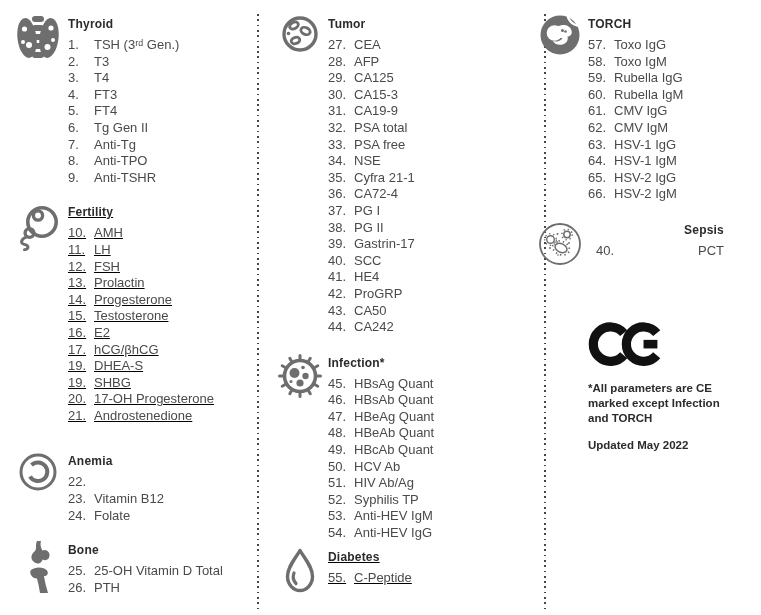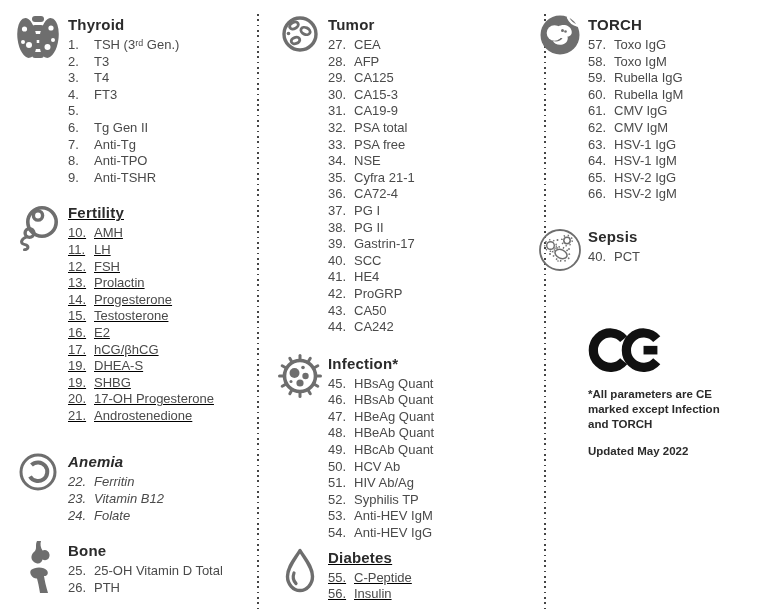--- a/index.html
+++ b/index.html
@@ -16,33 +16,33 @@
   .divider{
     position:absolute;top:14px;height:597px;width:1.7px;
     background:repeating-linear-gradient(to bottom,var(--divider-color,#454545) 0 1.7px,transparent 1.7px 5.3px);
   }
   #divider-1{left:257px;}
   #divider-2{left:544px;}
   .sec{display:grid;grid-template-columns:56px 1fr;align-items:start;}
   #col1 .sec{grid-template-columns:60px 1fr;}
   .icon-cell{display:flex;justify-content:center;align-items:flex-start;color:var(--icon-color,#6e6e6e);}
   .sec-title{
-    font-size:15px;font-weight:bold;color:var(--title-color,#2b2b2b);
+    font-size:12px;font-weight:bold;color:var(--title-color,#2b2b2b);
     margin:0 0 3px;line-height:19px;letter-spacing:.2px;
   }
   ol.items{list-style:none;margin:0;padding:0;}
   .item{display:flex;font-size:13px;color:var(--item-color,#4a4a4a);line-height:16.6px;}
   .num{flex:0 0 26px;width:26px;}
   .lbl{flex:1;white-space:nowrap;}
   section[data-name="section-fertility"]{margin-top:17px;text-decoration:underline;}
-  section[data-name="section-anemia"]{margin-top:28px;font-style:italic;}
+  section[data-name="section-anemia"]{margin-top:28px;}
   section[data-name="section-bone"]{margin-top:17px;}
   section[data-name="section-infection"]{margin-top:18px;}
   section[data-name="section-diabetes"]{margin-top:6px;text-decoration:underline;}
-  section[data-name="section-sepsis"]{margin-top:24px;}
+  section[data-name="section-sepsis"]{margin-top:18px;text-align:right;}
   .footnote{margin-left:56px;margin-top:52px;width:152px;}
   .ce-logo svg{display:block;}
   .note{
     font-size:11.5px;font-weight:bold;color:var(--title-color,#2b2b2b);
     line-height:15px;margin-top:13px;
   }
   .updated{
     font-size:11.5px;font-weight:bold;color:var(--title-color,#2b2b2b);
     margin-top:13px;
   }
@@ -91,20 +91,21 @@
           <li class="item" data-name="parameter-item">
             <span class="num" data-name="item-number">3.</span>
             <span class="lbl" data-name="item-label">T4</span>
           </li>
           <li class="item" data-name="parameter-item">
             <span class="num" data-name="item-number">4.</span>
             <span class="lbl" data-name="item-label">FT3</span>
           </li>
           <li class="item" data-name="parameter-item">
             <span class="num" data-name="item-number">5.</span>
+            <span class="lbl" data-name="item-label">FT4</span>
           </li>
           <li class="item" data-name="parameter-item">
             <span class="num" data-name="item-number">6.</span>
             <span class="lbl" data-name="item-label">Tg Gen II</span>
           </li>
           <li class="item" data-name="parameter-item">
             <span class="num" data-name="item-number">7.</span>
             <span class="lbl" data-name="item-label">Anti-Tg</span>
           </li>
           <li class="item" data-name="parameter-item">
@@ -192,21 +193,20 @@
           <circle cx="20" cy="20" r="17" stroke-width="3"></circle>
           <path d="M13.5,13 A9.3,9.3 0 1 1 12,24.5" stroke-width="4"></path>
         </g>
       </svg>
     </div>
     <div class="sec-body">
       <h2 class="sec-title" data-name="section-title-anemia">Anemia</h2>
       <ol class="items" data-name="anemia-parameter-list">
           <li class="item" data-name="parameter-item">
             <span class="num" data-name="item-number">22.</span>
-            <span class="lbl" data-name="item-label">Ferritin</span>
           </li>
           <li class="item" data-name="parameter-item">
             <span class="num" data-name="item-number">23.</span>
             <span class="lbl" data-name="item-label">Vitamin B12</span>
           </li>
           <li class="item" data-name="parameter-item">
             <span class="num" data-name="item-number">24.</span>
             <span class="lbl" data-name="item-label">Folate</span>
           </li>
         </ol>
@@ -413,24 +413,20 @@
         <path d="M11,25 C9.5,29 10.5,33 13,35.5" fill="none" stroke="currentColor" stroke-width="3.2" stroke-linecap="round"></path>
       </svg>
     </div>
     <div class="sec-body">
       <h2 class="sec-title" data-name="section-title-diabetes">Diabetes</h2>
       <ol class="items" data-name="diabetes-parameter-list">
           <li class="item" data-name="parameter-item">
             <span class="num" data-name="item-number">55.</span>
             <span class="lbl" data-name="item-label">C-Peptide</span>
           </li>
-          <li class="item" data-name="parameter-item">
-            <span class="num" data-name="item-number">56.</span>
-            <span class="lbl" data-name="item-label">Insulin</span>
-          </li>
         </ol>
     </div>
   </section>
 
 </div>
 
 <div class="col" id="col3" data-name="column-3">
 
   <section class="sec" data-name="section-torch">
     <div class="icon-cell" data-name="fetus-icon">

